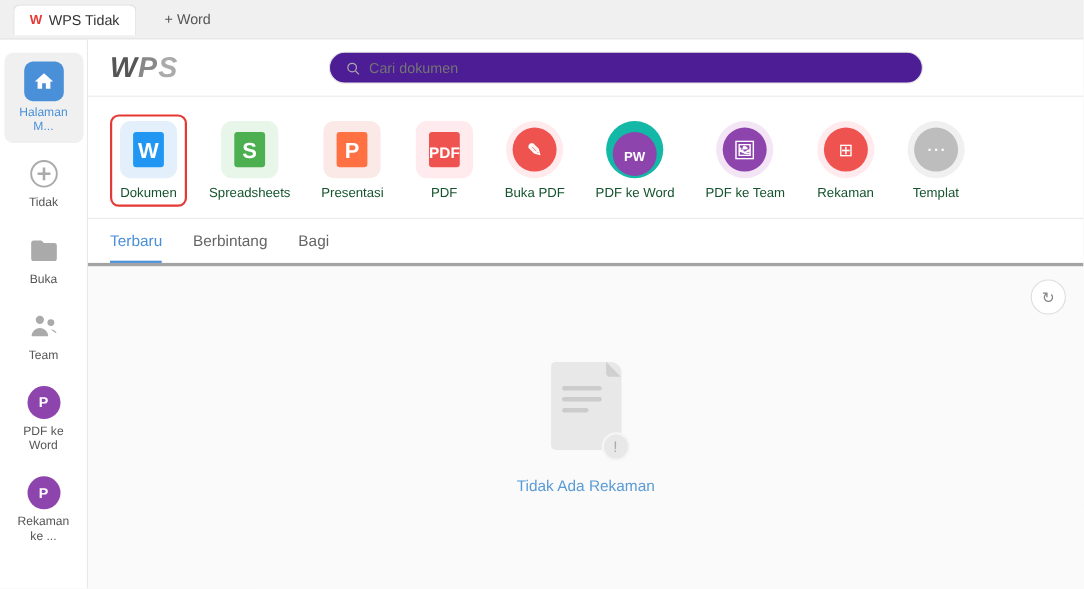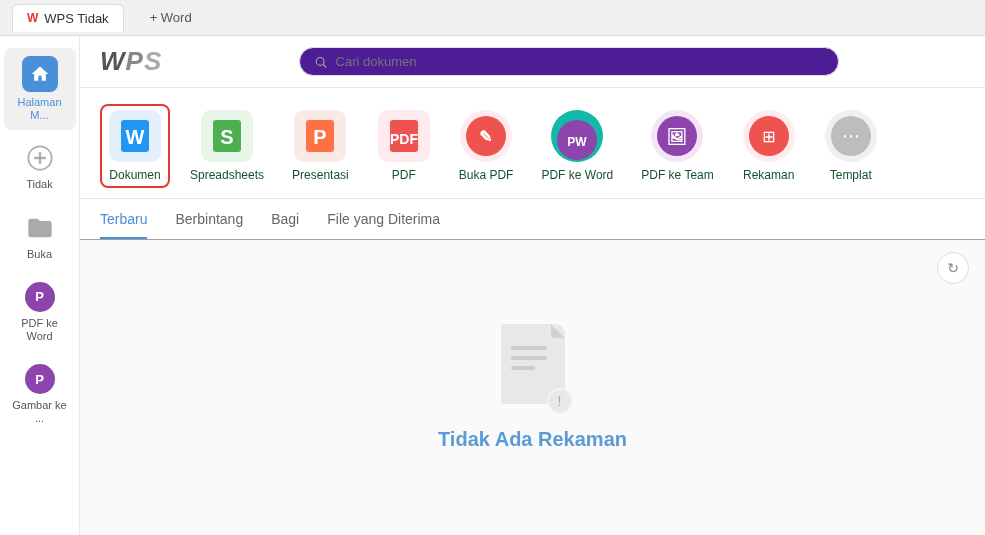--- a/index.html
+++ b/index.html
@@ -170,21 +170,21 @@
       color: #14532d;
       text-align: center;
     }
 
     
     .tabs-section {
       background: #fff;
       padding: 0 20px;
       display: flex;
       gap: 28px;
-      border-bottom: 1px solid #a3a3a3;
+      border-bottom: 3px solid #a3a3a3;
     }
     .tab {
       padding: 12px 0 10px;
       font-size: 14px;
       color: #666;
       cursor: pointer;
       border-bottom: 2px solid transparent;
     }
     .tab.active {
       color: #4a90d9;
@@ -273,23 +273,22 @@
       background: #e8e8e8;
       border-radius: 50%;
       display: flex;
       align-items: center;
       justify-content: center;
       font-size: 14px;
       color: #aaa;
       border: 2px solid #f5f5f5;
     }
     .empty-text {
-      font-size: 20px;
+      font-size: 14px;
       color: #5b9bd5;
-      font-weight: bold;
     }
 
     
     .wps-text {
       display: flex;
       align-items: center;
       gap: 1px;
     }
     .wps-text span {
       font-size: 26px;
@@ -356,33 +355,44 @@
 
     <div class="sidebar-item">
       <div class="icon-wrap">
         <svg width="28" height="28" viewBox="0 0 24 24" fill="#aaa">
           <path d="M10 4H4a2 2 0 00-2 2v12a2 2 0 002 2h16a2 2 0 002-2V8a2 2 0 00-2-2h-8l-2-2z"></path>
         </svg>
       </div>
       <span class="label">Buka</span>
     </div>
 
+    <div class="sidebar-item">
+      <div class="icon-wrap">
+        <svg width="30" height="30" viewBox="0 0 24 24" fill="#aaa">
+          <circle cx="9" cy="7" r="3"></circle>
+          <circle cx="17" cy="9" r="2.5"></circle>
+          <path d="M3 19c0-3.3 2.7-6 6-6s6 2.7 6 6"></path>
+          <path d="M17 14c1.7 0 4 1 4 3"></path>
+        </svg>
+      </div>
+      <span class="label">Team</span>
+    </div>
 
     <div class="sidebar-item">
       <div class="icon-wrap">
         <div class="circle-icon pdf-word-icon" style="background:#8e44ad; font-size:13px; font-weight:bold;">P</div>
       </div>
       <span class="label">PDF ke Word</span>
     </div>
 
     <div class="sidebar-item">
       <div class="icon-wrap">
         <div class="circle-icon" style="background:#8e44ad; font-size:13px; font-weight:bold;">P</div>
       </div>
-      <span class="label">Gambar ke ...</span>
+      <span class="label">Rekaman ke ...</span>
     </div>
 
   </div>
 
   <div class="content">
 
     <div class="header">
       <div class="wps-text">
         <span class="w">W</span>
         <span class="p">P</span>
@@ -490,21 +500,20 @@
           <span class="tool-label">Templat</span>
         </div>
 
       </div>
     </div>
 
     <div class="tabs-section">
       <div class="tab active">Terbaru</div>
       <div class="tab">Berbintang</div>
       <div class="tab">Bagi</div>
-      <div class="tab">File yang Diterima</div>
     </div>
 
     <div class="main-content">
 
       <div class="refresh-btn">
         <span>↻</span>
       </div>
 
       <div class="empty-state">
         <div class="empty-icon">

